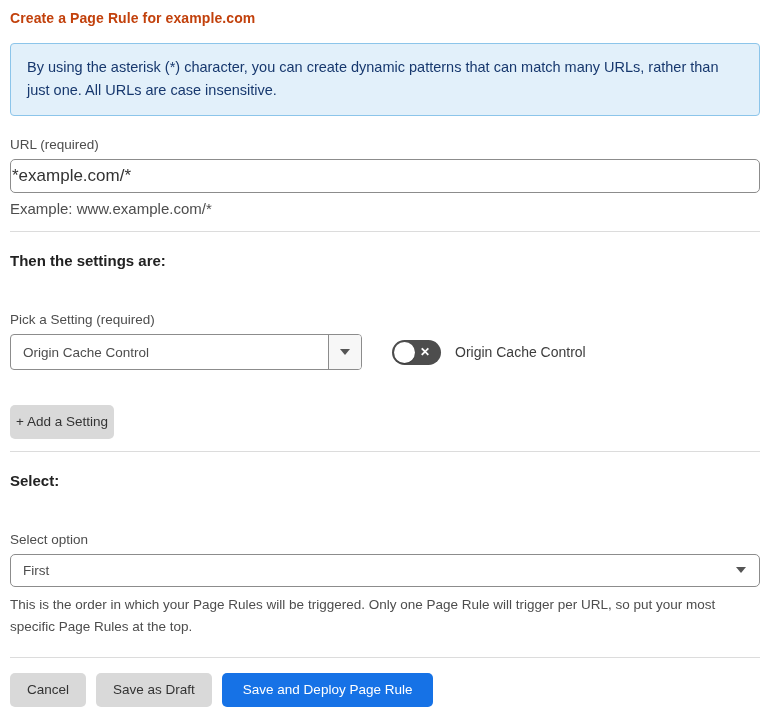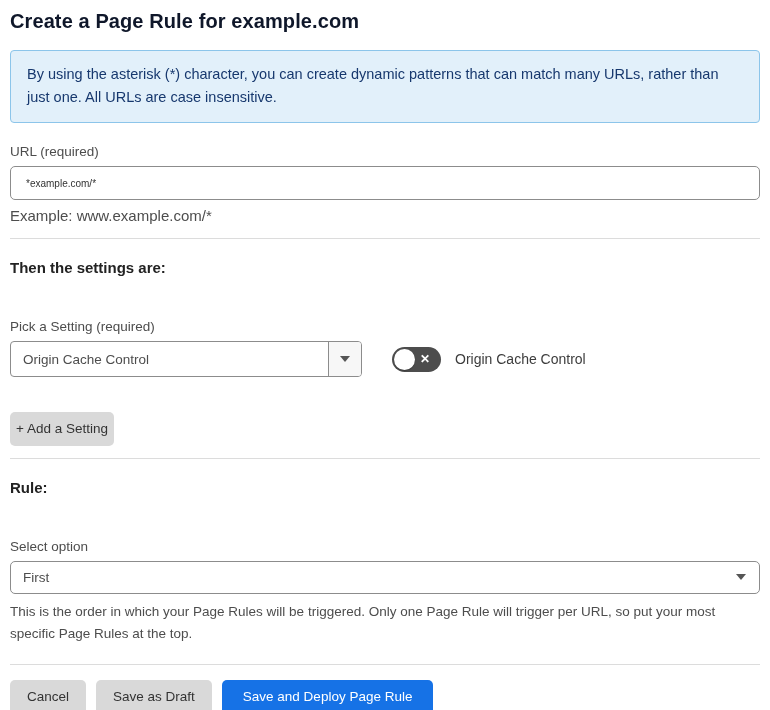--- a/index.html
+++ b/index.html
@@ -6,23 +6,23 @@
   html, body { margin: 0; padding: 0; }
   body {
     width: 770px;
     height: 710px;
     background: #ffffff;
     font-family: "Liberation Sans", sans-serif;
     padding: 6px 10px 0;
     color: #333;
   }
   .page-title {
-    font-size: 20px;
-    font-weight: 700;
-    color: #0f172a;
+    font-size: 14px;
+    font-weight: 700;
+    color: #c2410c;
     margin: 4px 0 17px;
     letter-spacing: 0.1px;
   }
   .info-box {
     background: #e2f0fa;
     border: 1px solid #8cc5ea;
     border-radius: 4px;
     padding: 12px 16px 13px;
     color: #17386e;
     font-size: 14.5px;
@@ -43,22 +43,22 @@
     display: block;
     font-size: 13.5px;
     color: #4d4d4d;
     margin: 0 0 7px;
   }
   .text-input {
     width: 100%;
     height: 34px;
     border: 1px solid #8c8c8c;
     border-radius: 5px;
-    padding: 0 15px;
-    font-size: 10px;
+    padding: 0 1px;
+    font-size: 17px;
     font-family: "Liberation Sans", sans-serif;
     color: #333;
     background: #fff;
     outline: none;
   }
   .hint-text {
     font-size: 15px;
     color: #4d4d4d;
     margin-top: 7px;
   }
@@ -222,21 +222,21 @@
     <span class="knob"></span>
     <span class="toggle-x">✕</span>
   </div>
   <span class="toggle-caption">Origin Cache Control</span>
 </div>
 
 <button class="btn btn-gray add-setting-btn">+ Add a Setting</button>
 
 <hr class="divider divider-2">
 
-<h2 class="section-heading">Rule:</h2>
+<h2 class="section-heading">Select:</h2>
 
 <label class="field-label pick-label">Select option</label>
 
 <div class="order-select" role="combobox">
   <span>First</span>
   <span class="caret-down"></span>
 </div>
 
 <div class="order-help">This is the order in which your Page Rules will be triggered. Only one Page Rule will trigger per URL, so put your most specific Page Rules at the top.</div>
 

